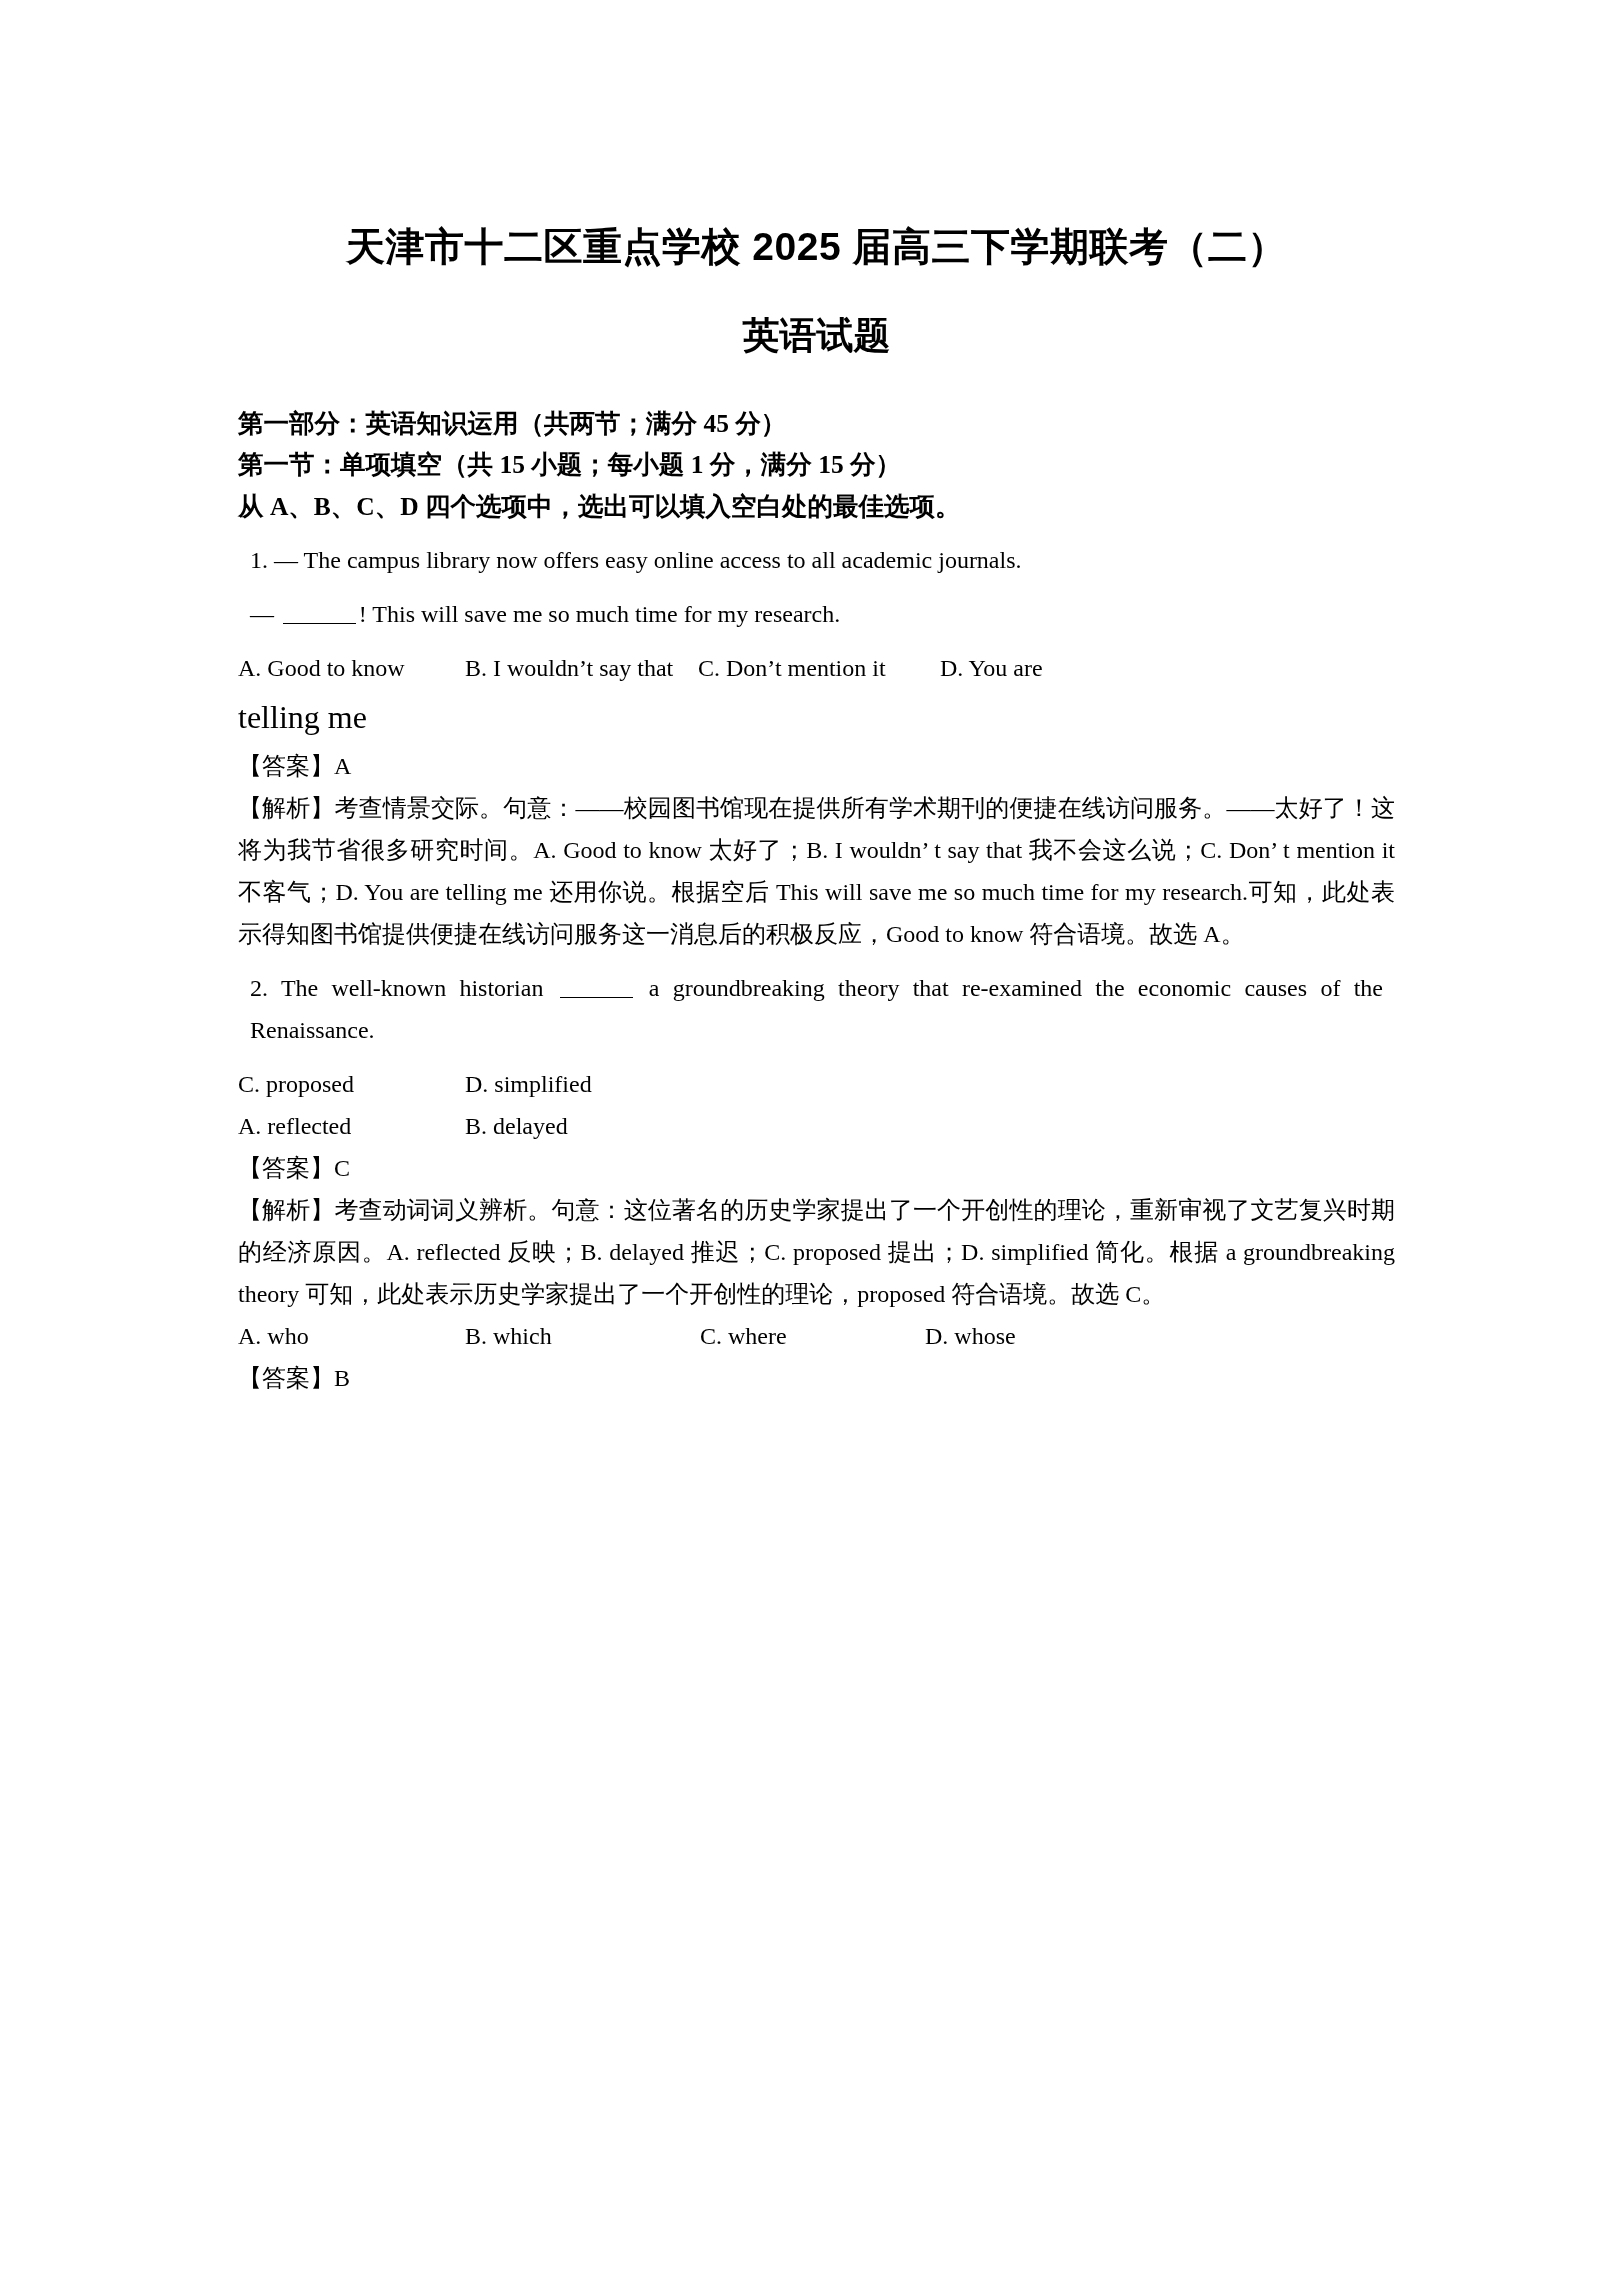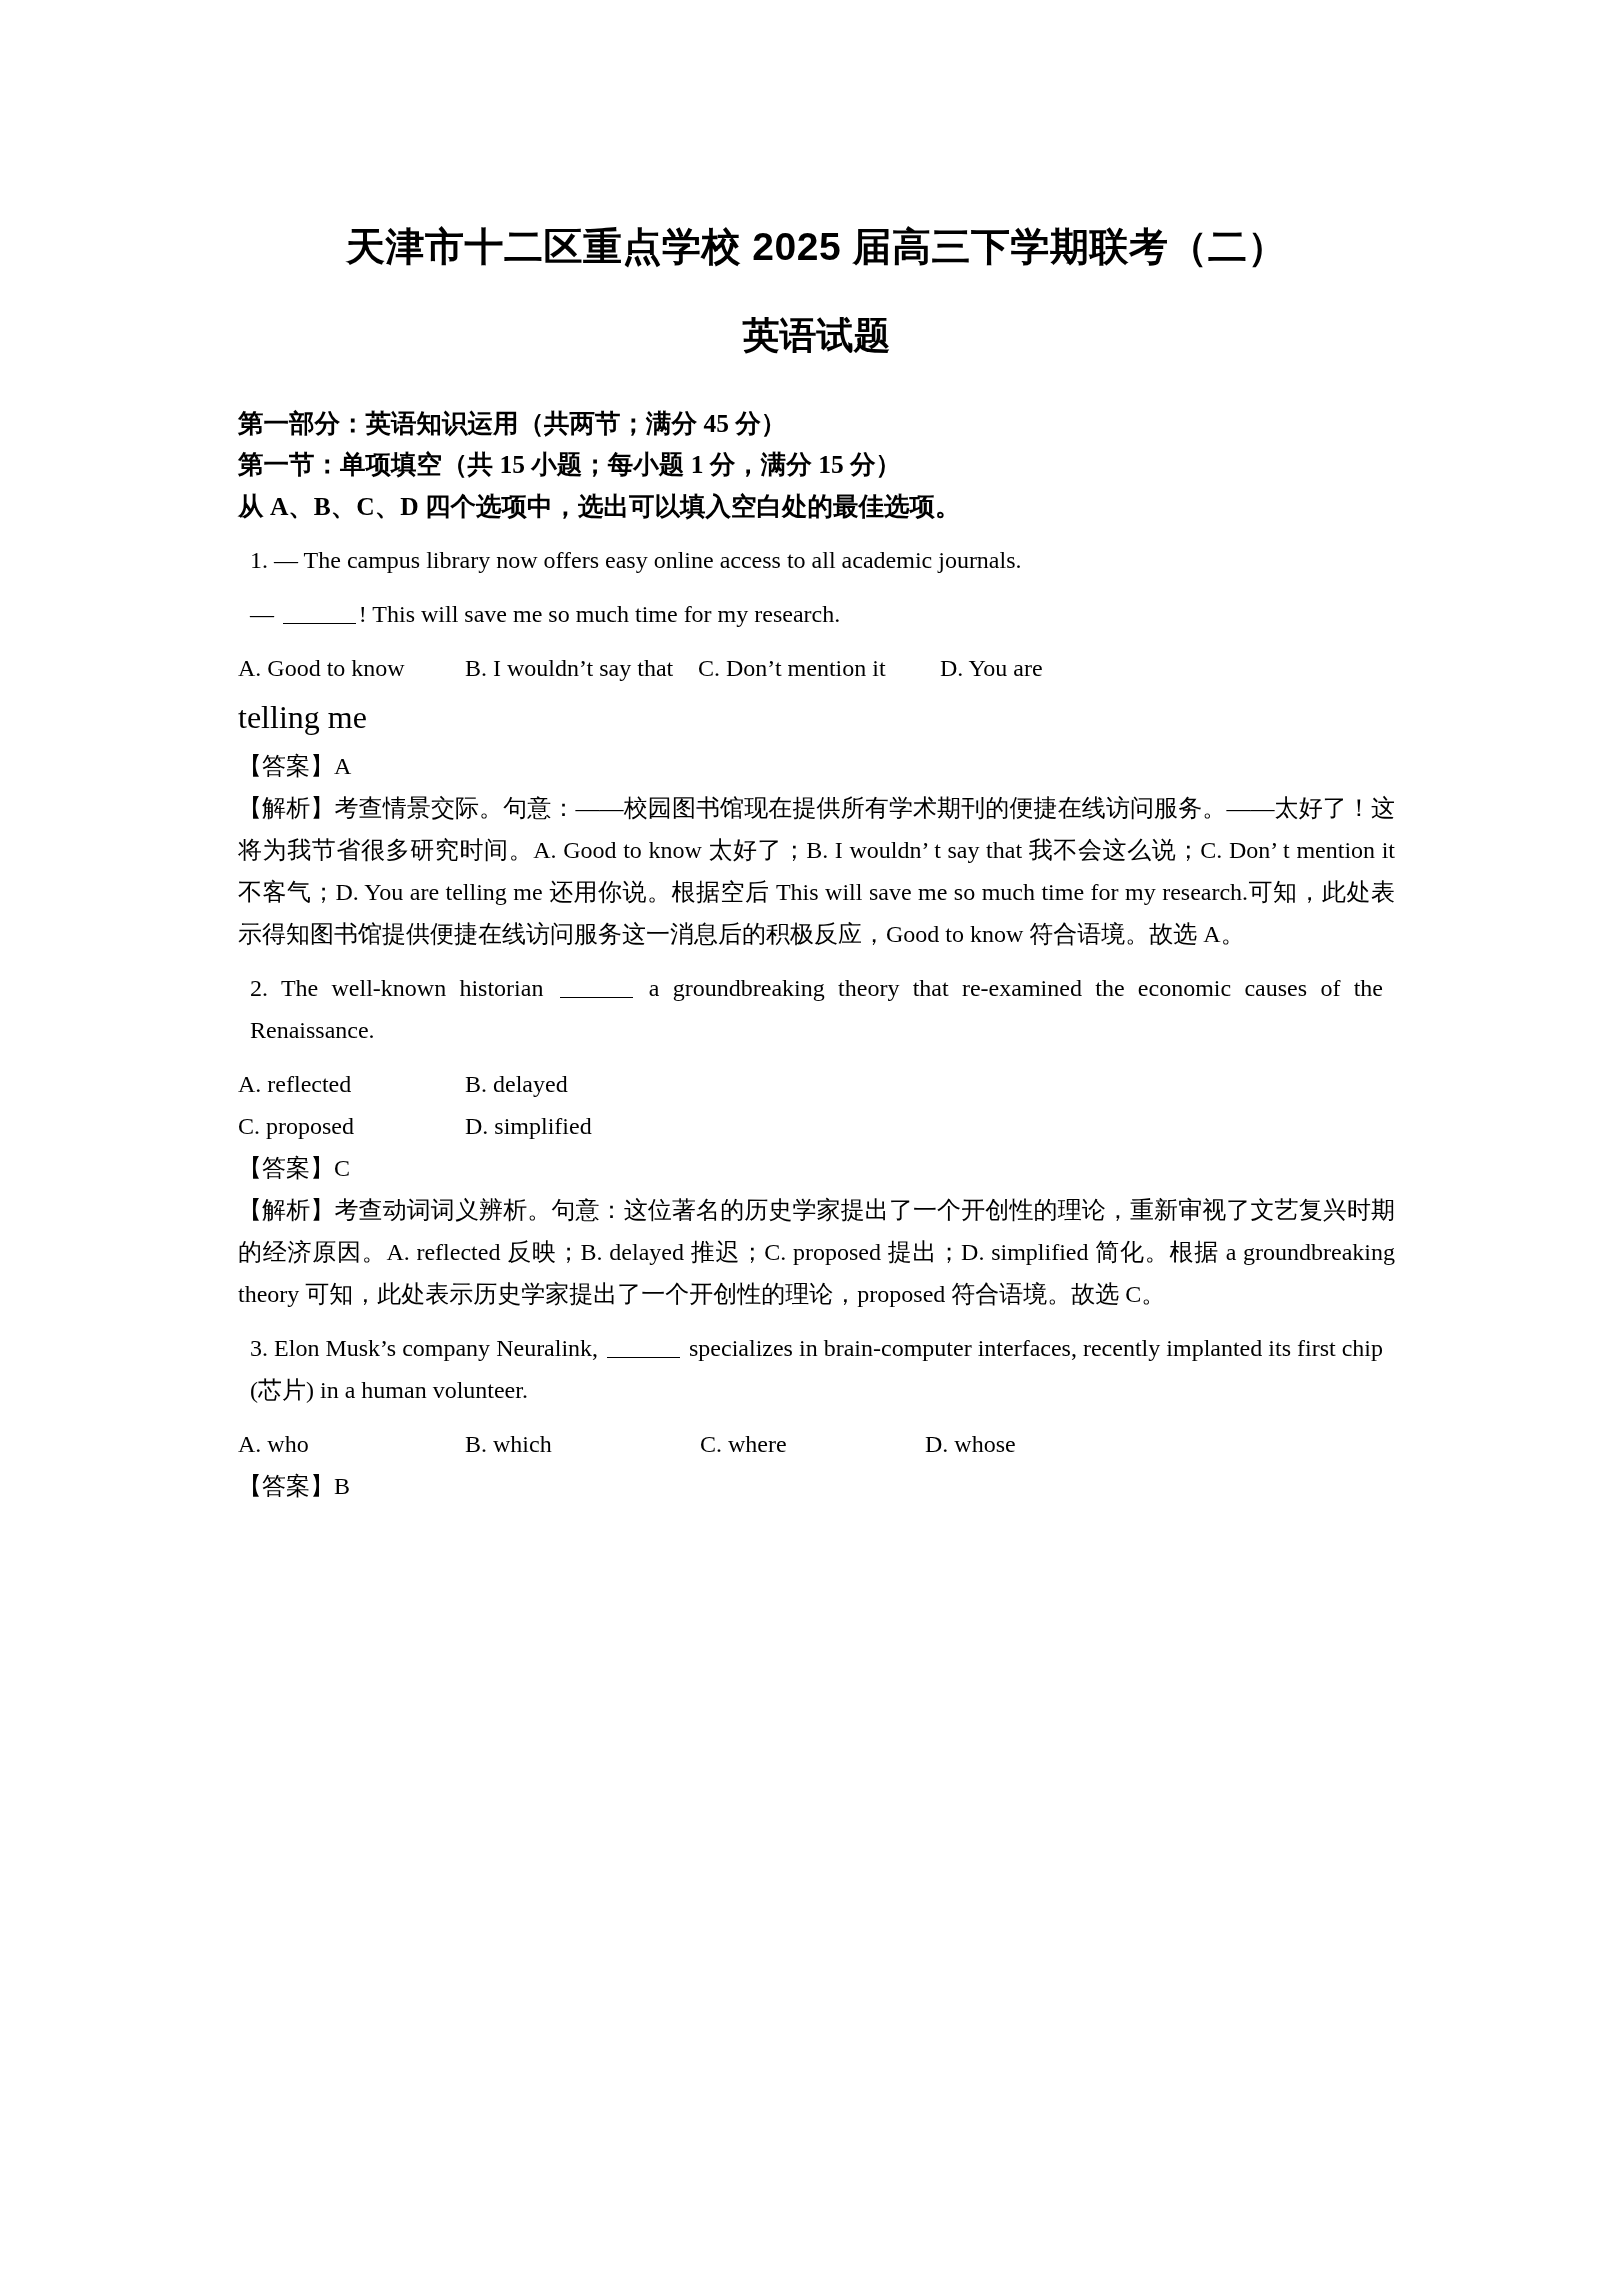--- a/index.html
+++ b/index.html
@@ -152,29 +152,28 @@
     <p class="opt-row four q1"><span class="opt">A. Good to know</span><span class="opt">B. I wouldn’t say that</span><span class="opt">C. Don’t mention it</span><span class="opt">D.  You  are</span></p>
 
     <p class="wrapline">telling me</p>
 
     <p class="answer-line"><span>【答案】</span><span>A</span></p>
 
     <p class="explain cjk"><span>【解析】</span><span>考查情景交际。句意：——校园图书馆现在提供所有学术期刊的便捷在线访问服务。——太好了！这将为我节省很多研究时间。A. Good to know 太好了；B. I wouldn’ t say that 我不会这么说；C. Don’ t mention it 不客气；D. You are telling me 还用你说。根据空后 This will save me so much time for my research.可知，此处表示得知图书馆提供便捷在线访问服务这一消息后的积极反应，Good to know 符合语境。故选 A。</span></p>
 
     <p class="para q-stem"><span>2.</span> <span>The well-known historian</span> <span class="blank"></span> <span>a groundbreaking theory that re-examined the economic causes of the Renaissance.</span></p>
 
+    <p class="opt-row two"><span class="opt">C. proposed</span><span class="opt">D. simplified</span></p>
+
     <p class="opt-row two"><span class="opt">A. reflected</span><span class="opt">B. delayed</span></p>
-
-    <p class="opt-row two"><span class="opt">C. proposed</span><span class="opt">D. simplified</span></p>
 
     <p class="answer-line"><span>【答案】</span><span>C</span></p>
 
     <p class="explain cjk"><span>【解析】</span><span>考查动词词义辨析。句意：这位著名的历史学家提出了一个开创性的理论，重新审视了文艺复兴时期的经济原因。A. reflected 反映；B. delayed 推迟；C. proposed 提出；D. simplified 简化。根据 a groundbreaking theory 可知，此处表示历史学家提出了一个开创性的理论，proposed 符合语境。故选 C。</span></p>
 
-    <p class="para q-stem"><span>3.</span> <span>Elon Musk’s company Neuralink,</span> <span class="blank"></span> <span>specializes in brain-computer interfaces, recently implanted its first chip (芯片) in a human volunteer.</span></p>
 
     <p class="opt-row four q3"><span class="opt">A. who</span><span class="opt">B. which</span><span class="opt">C. where</span><span class="opt">D. whose</span></p>
 
     <p class="answer-line"><span>【答案】</span><span>B</span></p>
 
   </div>
 </div>
 
 
 </body></html>

